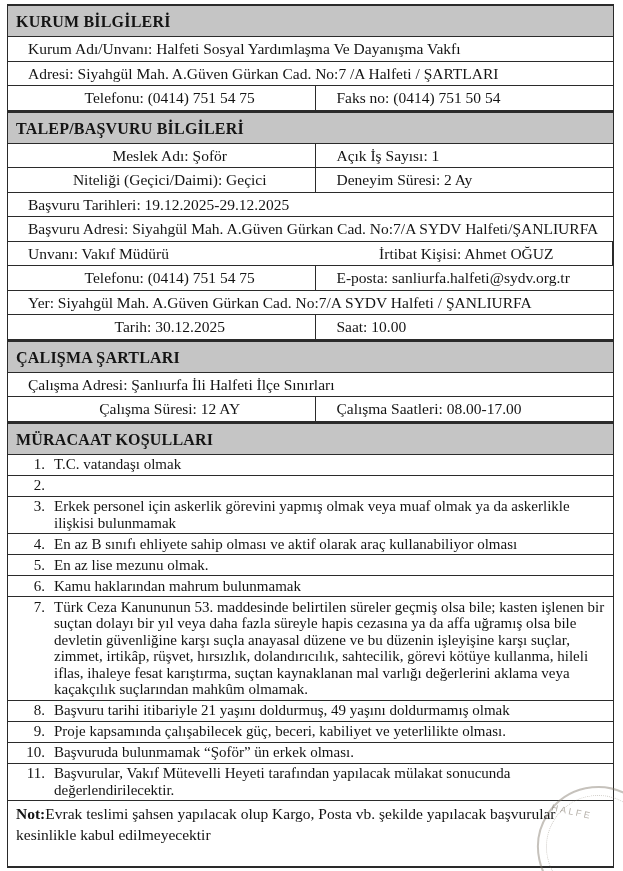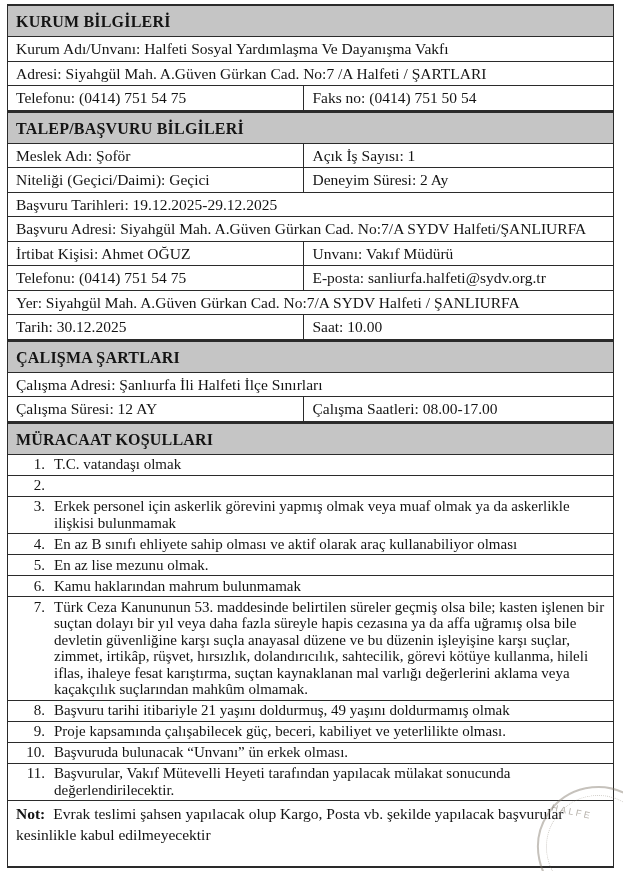--- a/index.html
+++ b/index.html
@@ -30,41 +30,41 @@
     font-weight:bold;
     font-size:16px;line-height:19px;
     padding:6px 8px 5px 8px;
     letter-spacing:.2px;
   }
   .row{
     display:flex;
     border-bottom:1.5px solid #2b2b2b;
     font-size:15.5px;line-height:19px;
   }
-  .cell{padding:2px 4px 2.5px 8px;}
+  .cell{padding:2px 4px 2.5px 8px;margin-left:12px;}
   .cell.full{flex:1;}
-  .cell.l{width:49%;box-sizing:border-box;border-right:1.5px solid #2b2b2b;flex-shrink:0;}
+  .cell.l{width:49%;box-sizing:border-box;border-right:1.5px solid #2b2b2b;flex-shrink:0;text-align:center;}
   .cell.r{flex:1;}
   .item{
     display:flex;
     border-bottom:1px solid #2b2b2b;
     font-size:15px;line-height:16.5px;
     padding:1.5px 6px 2px 0;
   }
   .num{
     width:46px;flex-shrink:0;text-align:right;
     padding-right:9px;box-sizing:border-box;
   }
   .txt{flex:1;}
   .note{
     flex:1;min-height:34px;
     font-size:15.5px;line-height:20.5px;
     padding:3px 10px 2px 8px;
   }
-  .note .lbl{font-weight:bold;margin-right:8px;}
+  .note .lbl{font-weight:bold;margin-right:0;}
   .stamp{
     position:absolute;
     width:118px;height:118px;
     right:-46px;bottom:-42px;
     border:2.5px solid rgba(128,120,106,.45);
     border-radius:50%;
     transform:rotate(-12deg);
   }
   .stamp::before{
     content:"";position:absolute;inset:7px;
@@ -109,22 +109,22 @@
         <div class="cell l">Niteliği (Geçici/Daimi): Geçici</div>
         <div class="cell r">Deneyim Süresi: 2 Ay</div>
       </div>
       <div class="row">
         <div class="cell full">Başvuru Tarihleri: 19.12.2025-29.12.2025</div>
       </div>
       <div class="row">
         <div class="cell full">Başvuru Adresi: Siyahgül Mah. A.Güven Gürkan Cad. No:7/A SYDV Halfeti/ŞANLIURFA</div>
       </div>
       <div class="row">
+        <div class="cell r">Unvanı: Vakıf Müdürü</div>
         <div class="cell l">İrtibat Kişisi: Ahmet OĞUZ</div>
-        <div class="cell r">Unvanı: Vakıf Müdürü</div>
       </div>
       <div class="row">
         <div class="cell l">Telefonu: (0414) 751 54 75</div>
         <div class="cell r">E-posta: sanliurfa.halfeti@sydv.org.tr</div>
       </div>
     </div>
 
     <div class="section">
       <div class="row">
         <div class="cell full">Yer: Siyahgül Mah. A.Güven Gürkan Cad. No:7/A SYDV Halfeti / ŞANLIURFA</div>
@@ -178,21 +178,21 @@
       <div class="item">
         <span class="num">8.</span>
         <span class="txt">Başvuru tarihi itibariyle 21 yaşını doldurmuş, 49 yaşını doldurmamış olmak</span>
       </div>
       <div class="item">
         <span class="num">9.</span>
         <span class="txt">Proje kapsamında çalışabilecek güç, beceri, kabiliyet ve yeterlilikte olması.</span>
       </div>
       <div class="item">
         <span class="num">10.</span>
-        <span class="txt">Başvuruda bulunacak “Unvanı” ün erkek olması.</span>
+        <span class="txt">Başvuruda bulunmamak “Şoför” ün erkek olması.</span>
       </div>
       <div class="item">
         <span class="num">11.</span>
         <span class="txt">Başvurular, Vakıf Mütevelli Heyeti tarafından yapılacak mülakat sonucunda değerlendirilecektir.</span>
       </div>
     </div>
 
     <div class="note">
       <span class="lbl">Not:</span><span>Evrak teslimi şahsen yapılacak olup Kargo, Posta vb. şekilde yapılacak başvurular kesinlikle kabul edilmeyecektir</span>
     </div>

